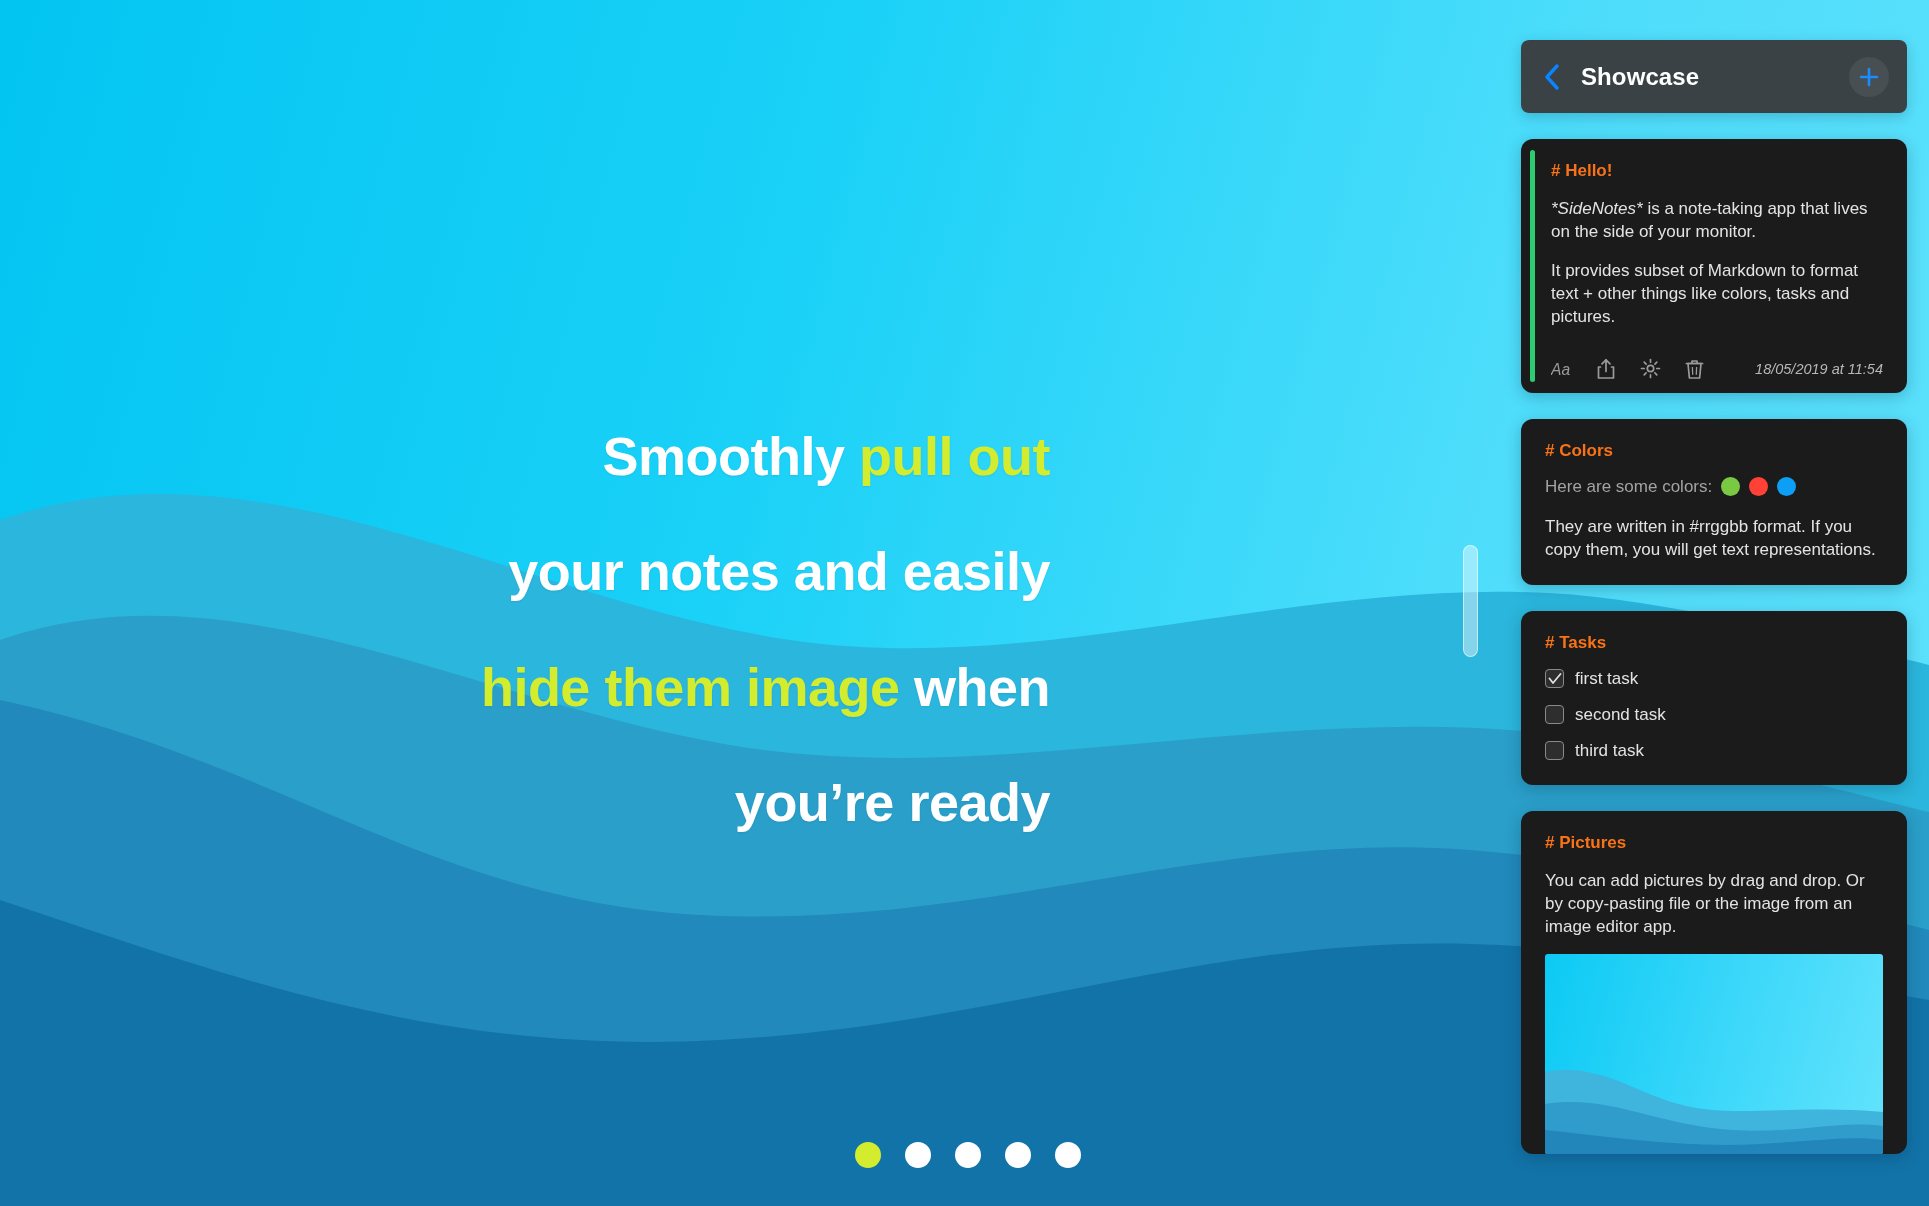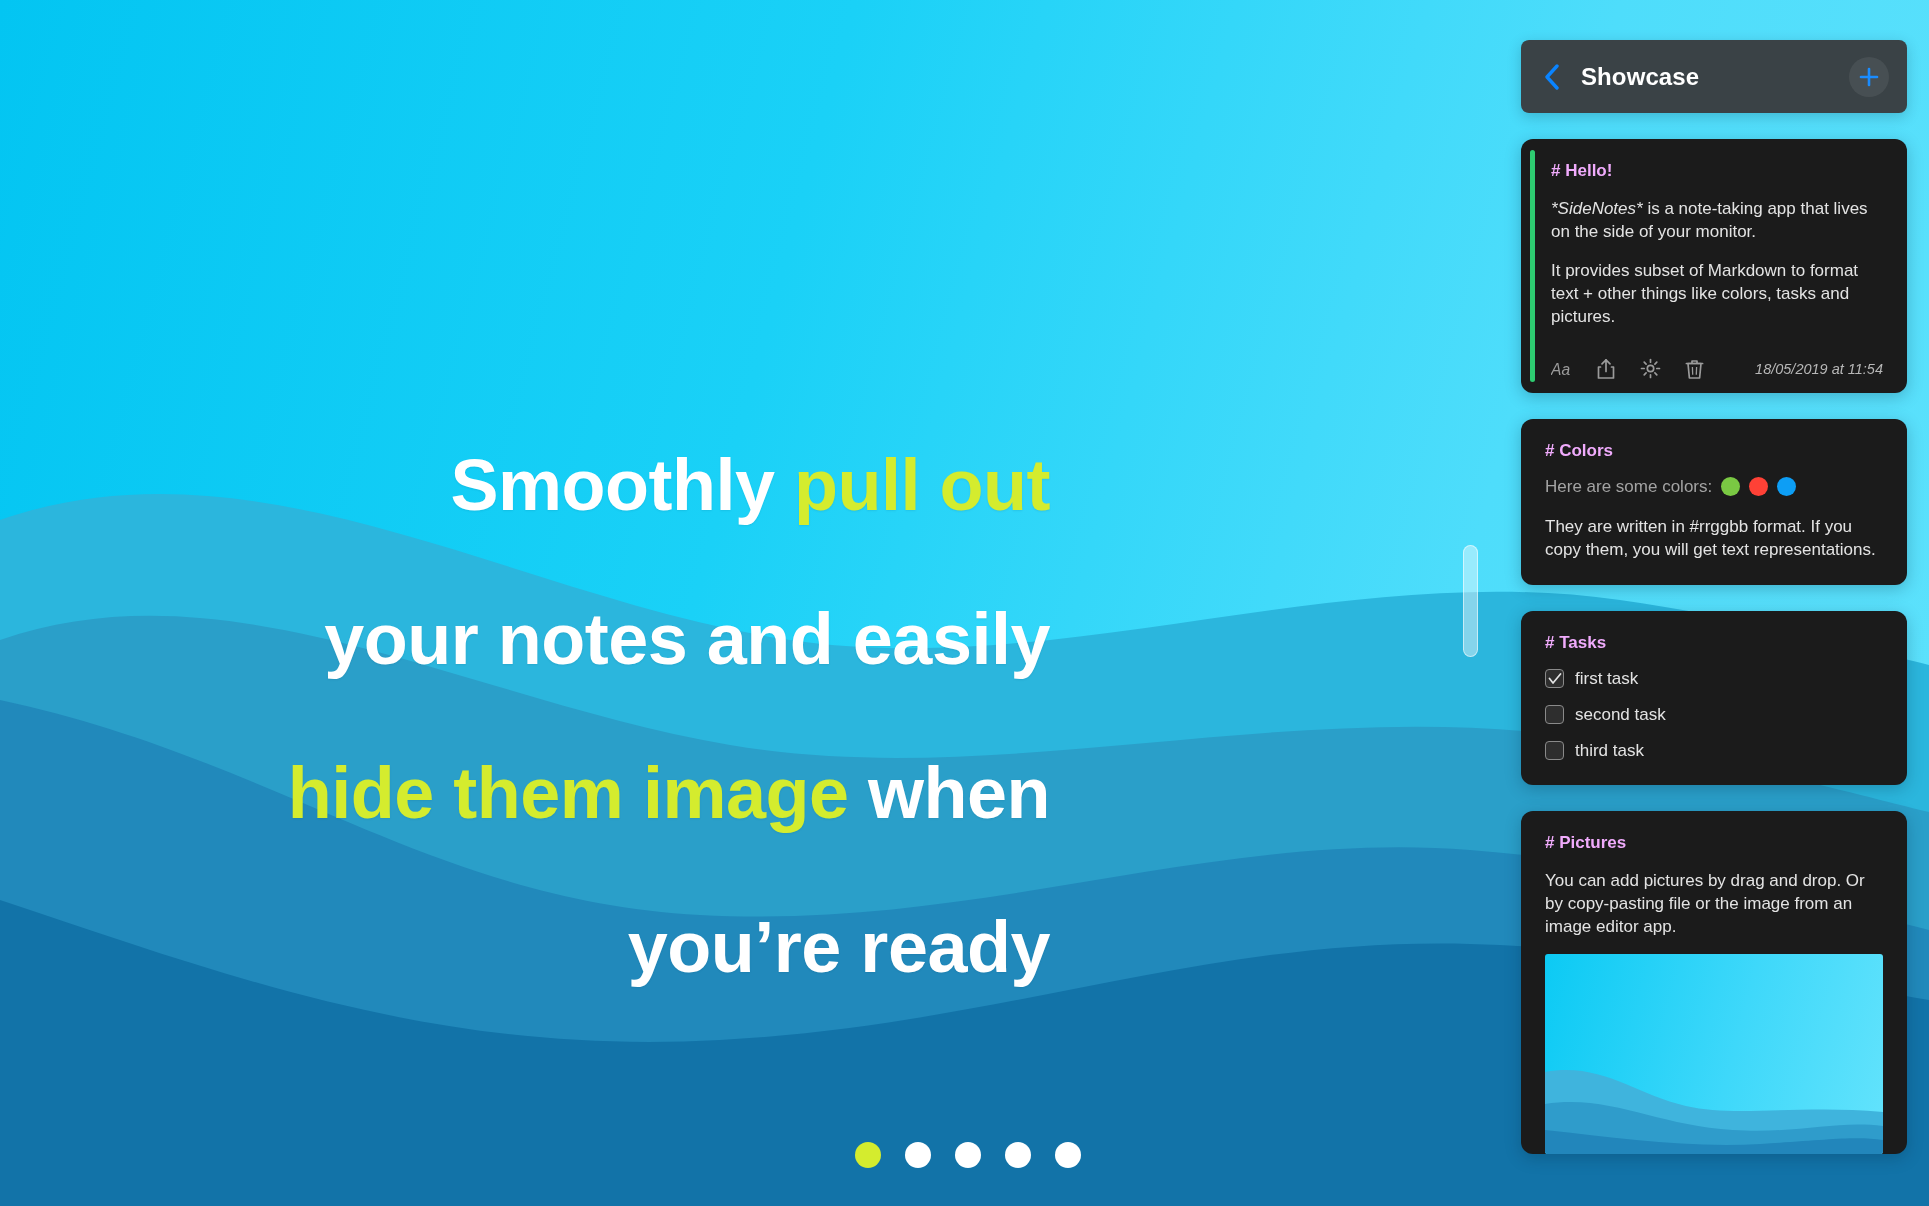--- a/index.html
+++ b/index.html
@@ -25,21 +25,21 @@
   }
   #wallpaper svg { position: absolute; inset: 0; width: 100%; height: 100%; display: block; }
 
   
   #headline {
     position: absolute;
     left: 120px;
     top: 370px;
     width: 930px;
     text-align: right;
-    font-size: 72px;
+    font-size: 54px;
     line-height: 1.07;
     font-weight: 700;
     color: #ffffff;
     letter-spacing: -0.5px;
     text-shadow: 0 1px 2px rgba(0,60,90,0.10);
     white-space: pre-wrap;
   }
   .hl { color: #d4ec2e; }
 
   
@@ -125,21 +125,21 @@
     left: 9px;
     top: 11px;
     bottom: 11px;
     width: 5px;
     border-radius: 3px;
     background: #2ecc71;
   }
   .note-card.has-accent { padding-left: 30px; }
 
   .note-title {
-    color: #f0abfc;
+    color: #f97316;
     font-size: 17px;
     font-weight: 700;
     margin-bottom: 16px;
   }
   .note-para {
     color: #e3e3e3;
     font-size: 17px;
     line-height: 1.36;
     margin-bottom: 16px;
   }

